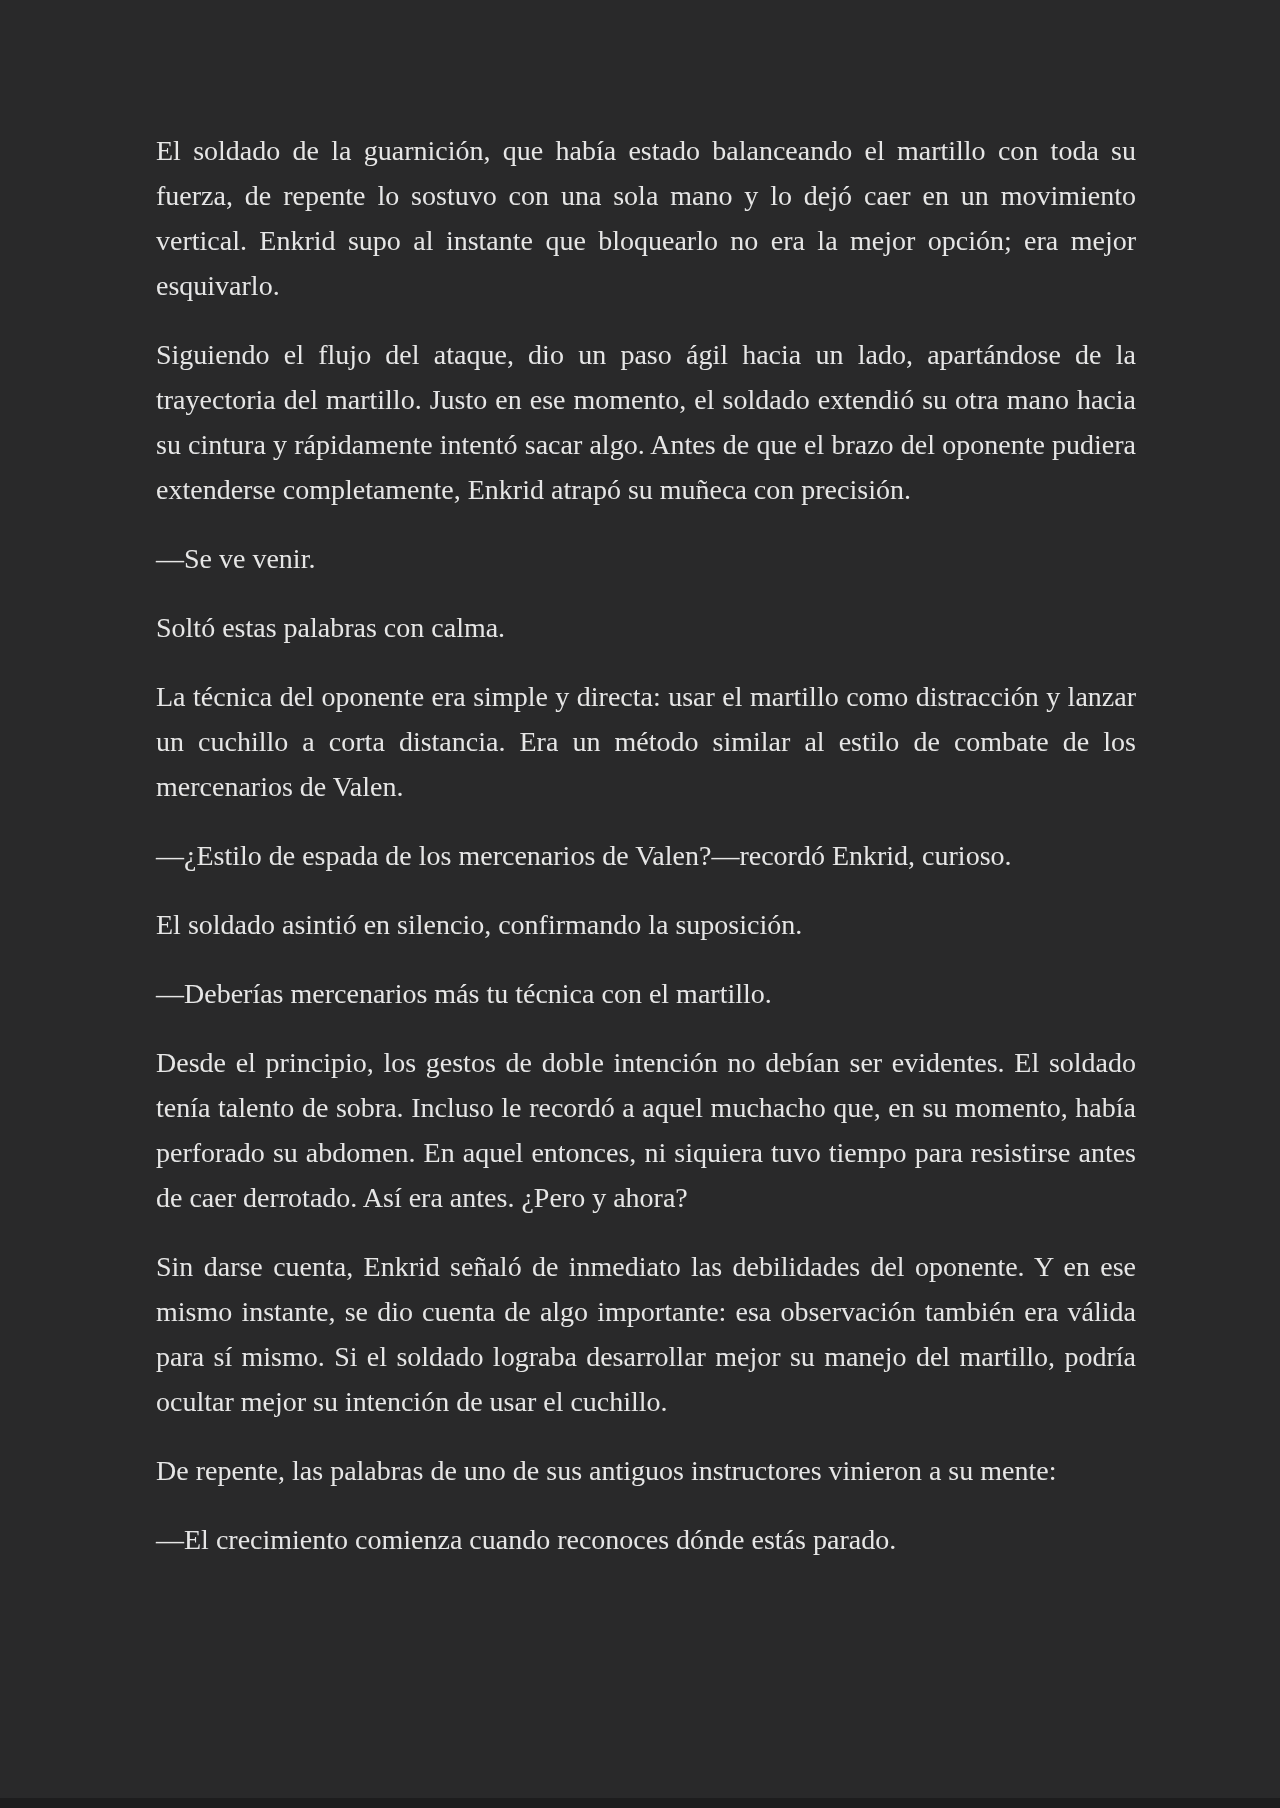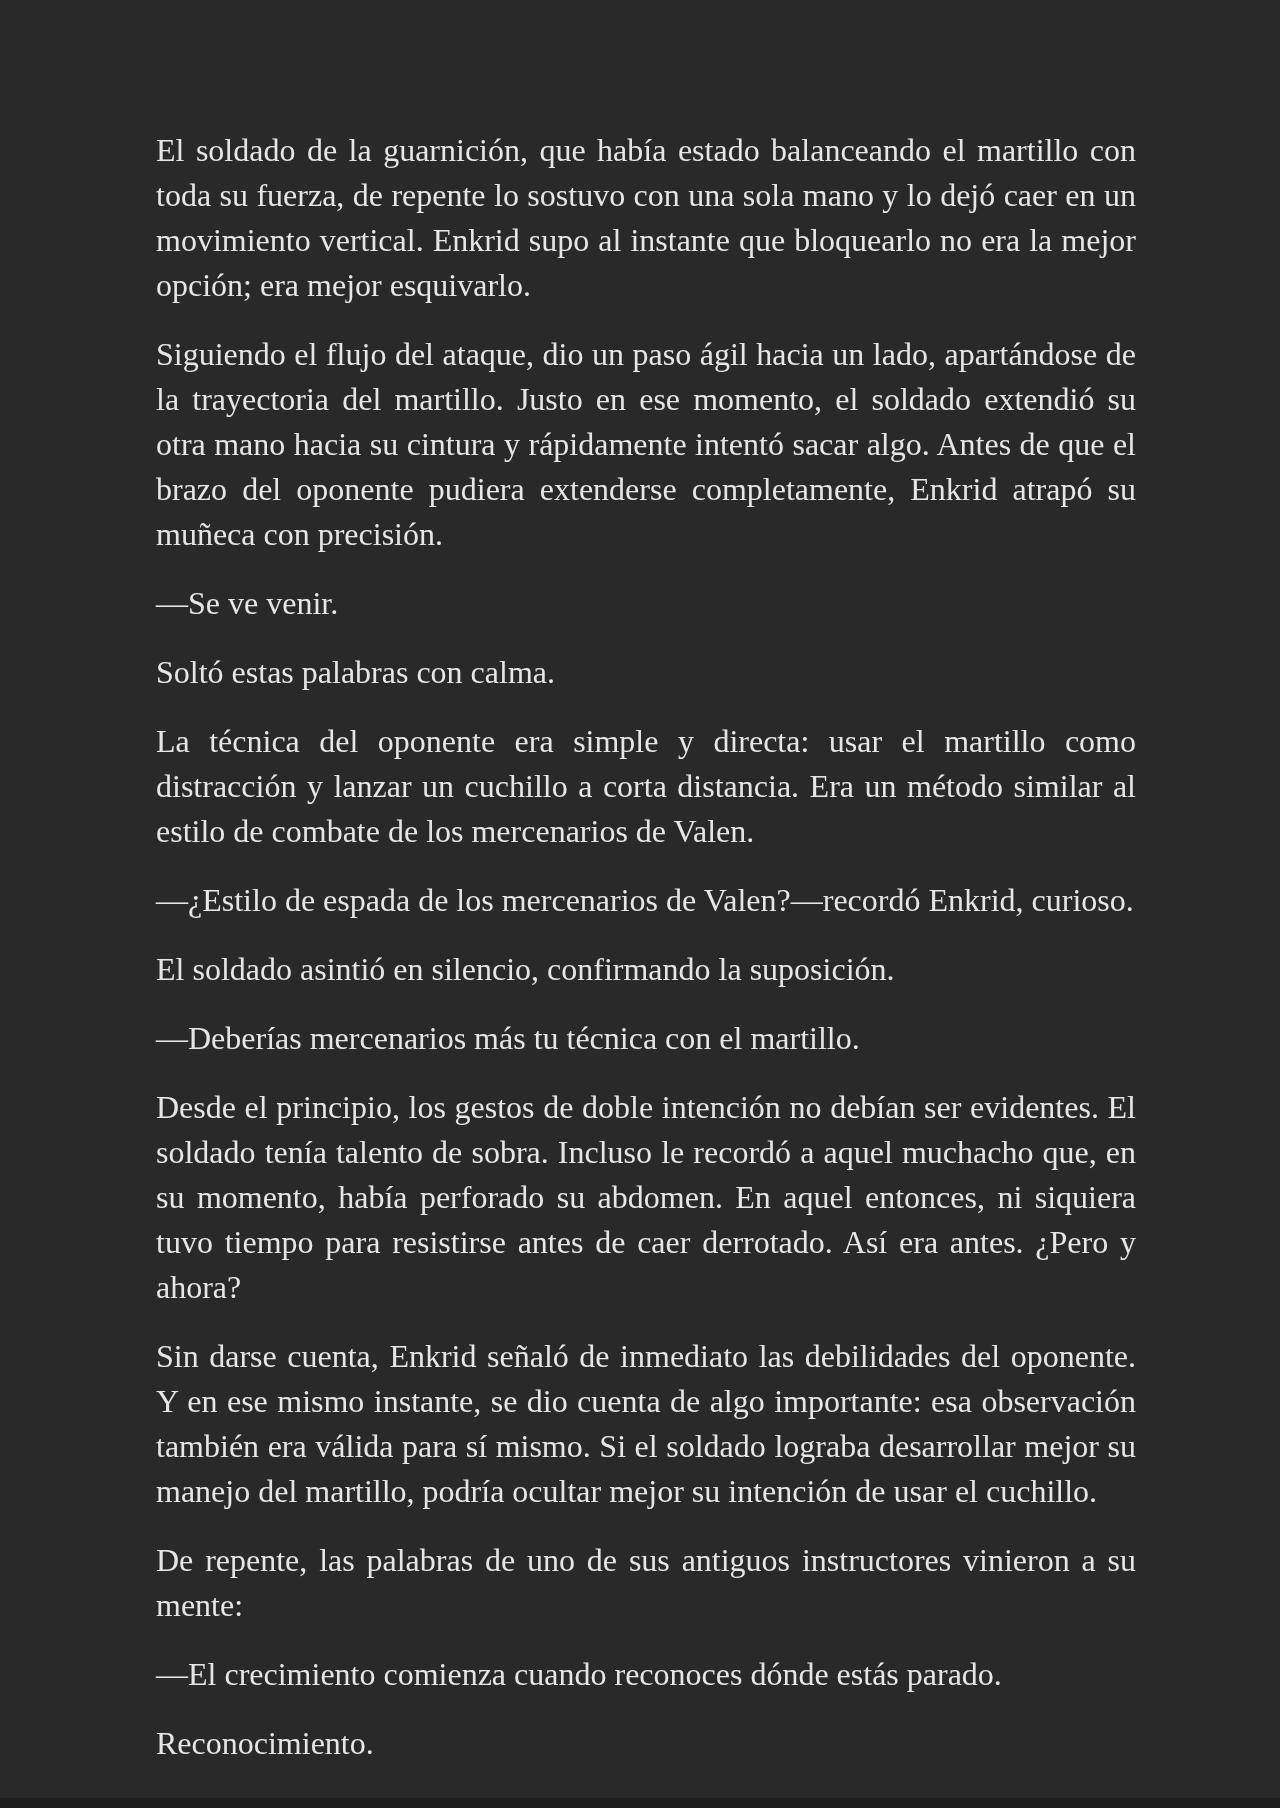--- a/index.html
+++ b/index.html
@@ -15,21 +15,21 @@
   }
   .reader-page {
     position: absolute;
     top: 0;
     left: 0;
     width: 1280px;
     height: 1808px;
     box-sizing: border-box;
     padding: 128px 144px 0 156px;
     font-family: "Liberation Serif", "DejaVu Serif", serif;
-    font-size: 32px;
+    font-size: 28px;
     line-height: 45px;
     color: #e6e6e6;
   }
   .reader-page p {
     margin: 0 0 24px 0;
     text-align: justify;
     text-justify: inter-word;
   }
   .reader-page p.italic {
   }
@@ -51,16 +51,15 @@
   <p>—Se ve venir.</p>
   <p>Soltó estas palabras con calma.</p>
   <p>La técnica del oponente era simple y directa: usar el martillo como distracción y lanzar un cuchillo a corta distancia. Era un método similar al estilo de combate de los mercenarios de Valen.</p>
   <p>—¿Estilo de espada de los mercenarios de Valen?—recordó Enkrid, curioso.</p>
   <p>El soldado asintió en silencio, confirmando la suposición.</p>
   <p>—Deberías mercenarios más tu técnica con el martillo.</p>
   <p>Desde el principio, los gestos de doble intención no debían ser evidentes. El soldado tenía talento de sobra. Incluso le recordó a aquel muchacho que, en su momento, había perforado su abdomen. En aquel entonces, ni siquiera tuvo tiempo para resistirse antes de caer derrotado. Así era antes. ¿Pero y ahora?</p>
   <p>Sin darse cuenta, Enkrid señaló de inmediato las debilidades del oponente. Y en ese mismo instante, se dio cuenta de algo importante: esa observación también era válida para sí mismo. Si el soldado lograba desarrollar mejor su manejo del martillo, podría ocultar mejor su intención de usar el cuchillo.</p>
   <p>De repente, las palabras de uno de sus antiguos instructores vinieron a su mente:</p>
   <p class="italic">—El crecimiento comienza cuando reconoces dónde estás parado.</p>
-  <p>Reconocimiento.</p>
 </main>
 
 <div class="bottom-bar"></div>
 
 </body></html>

